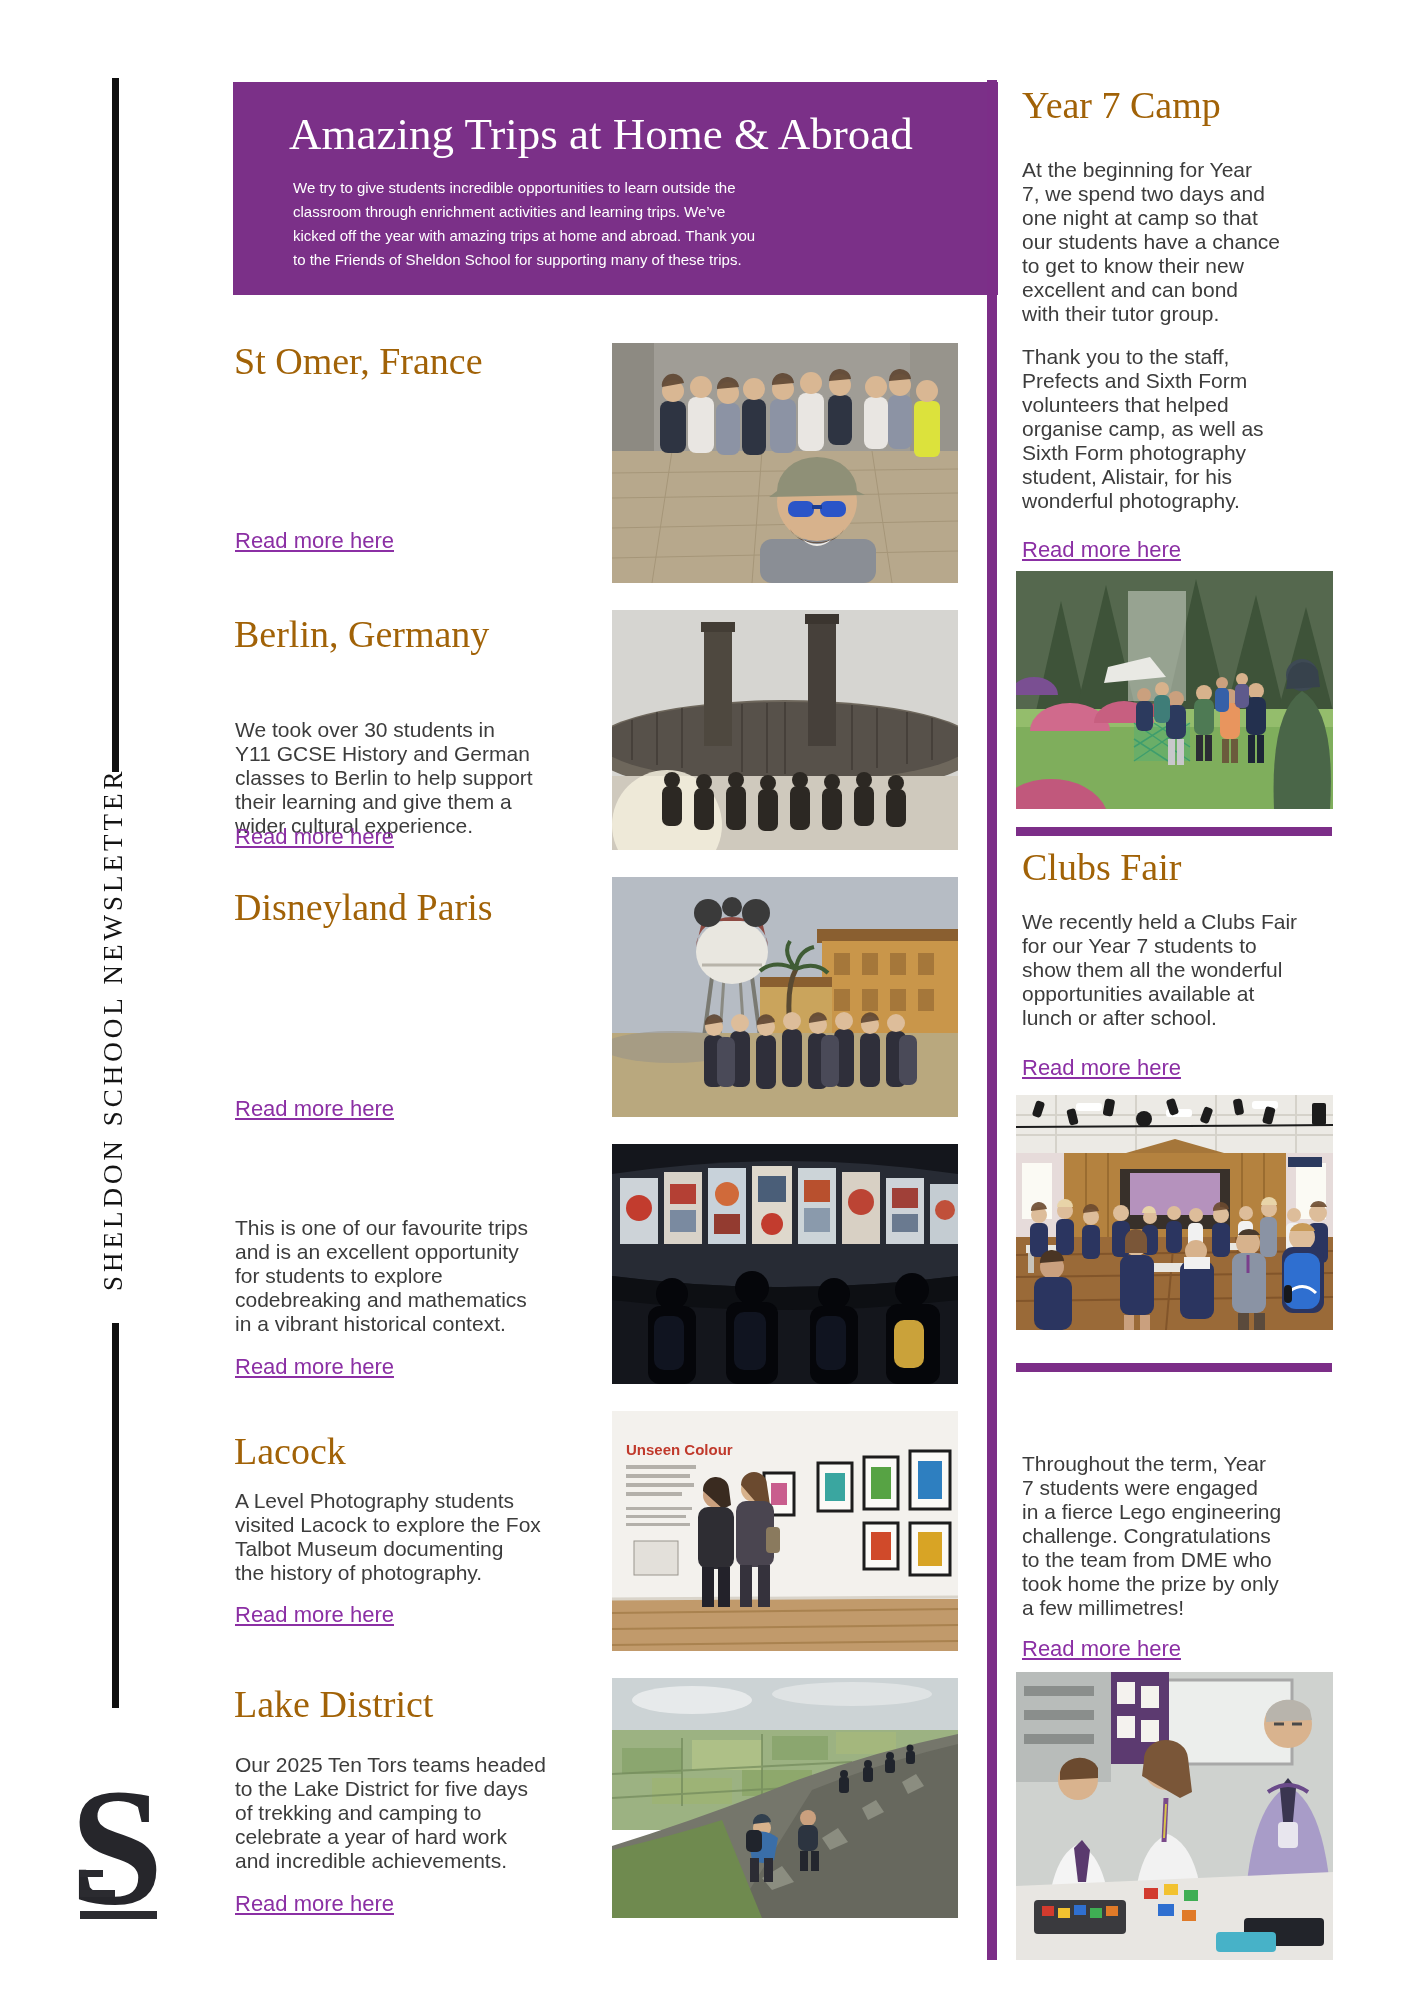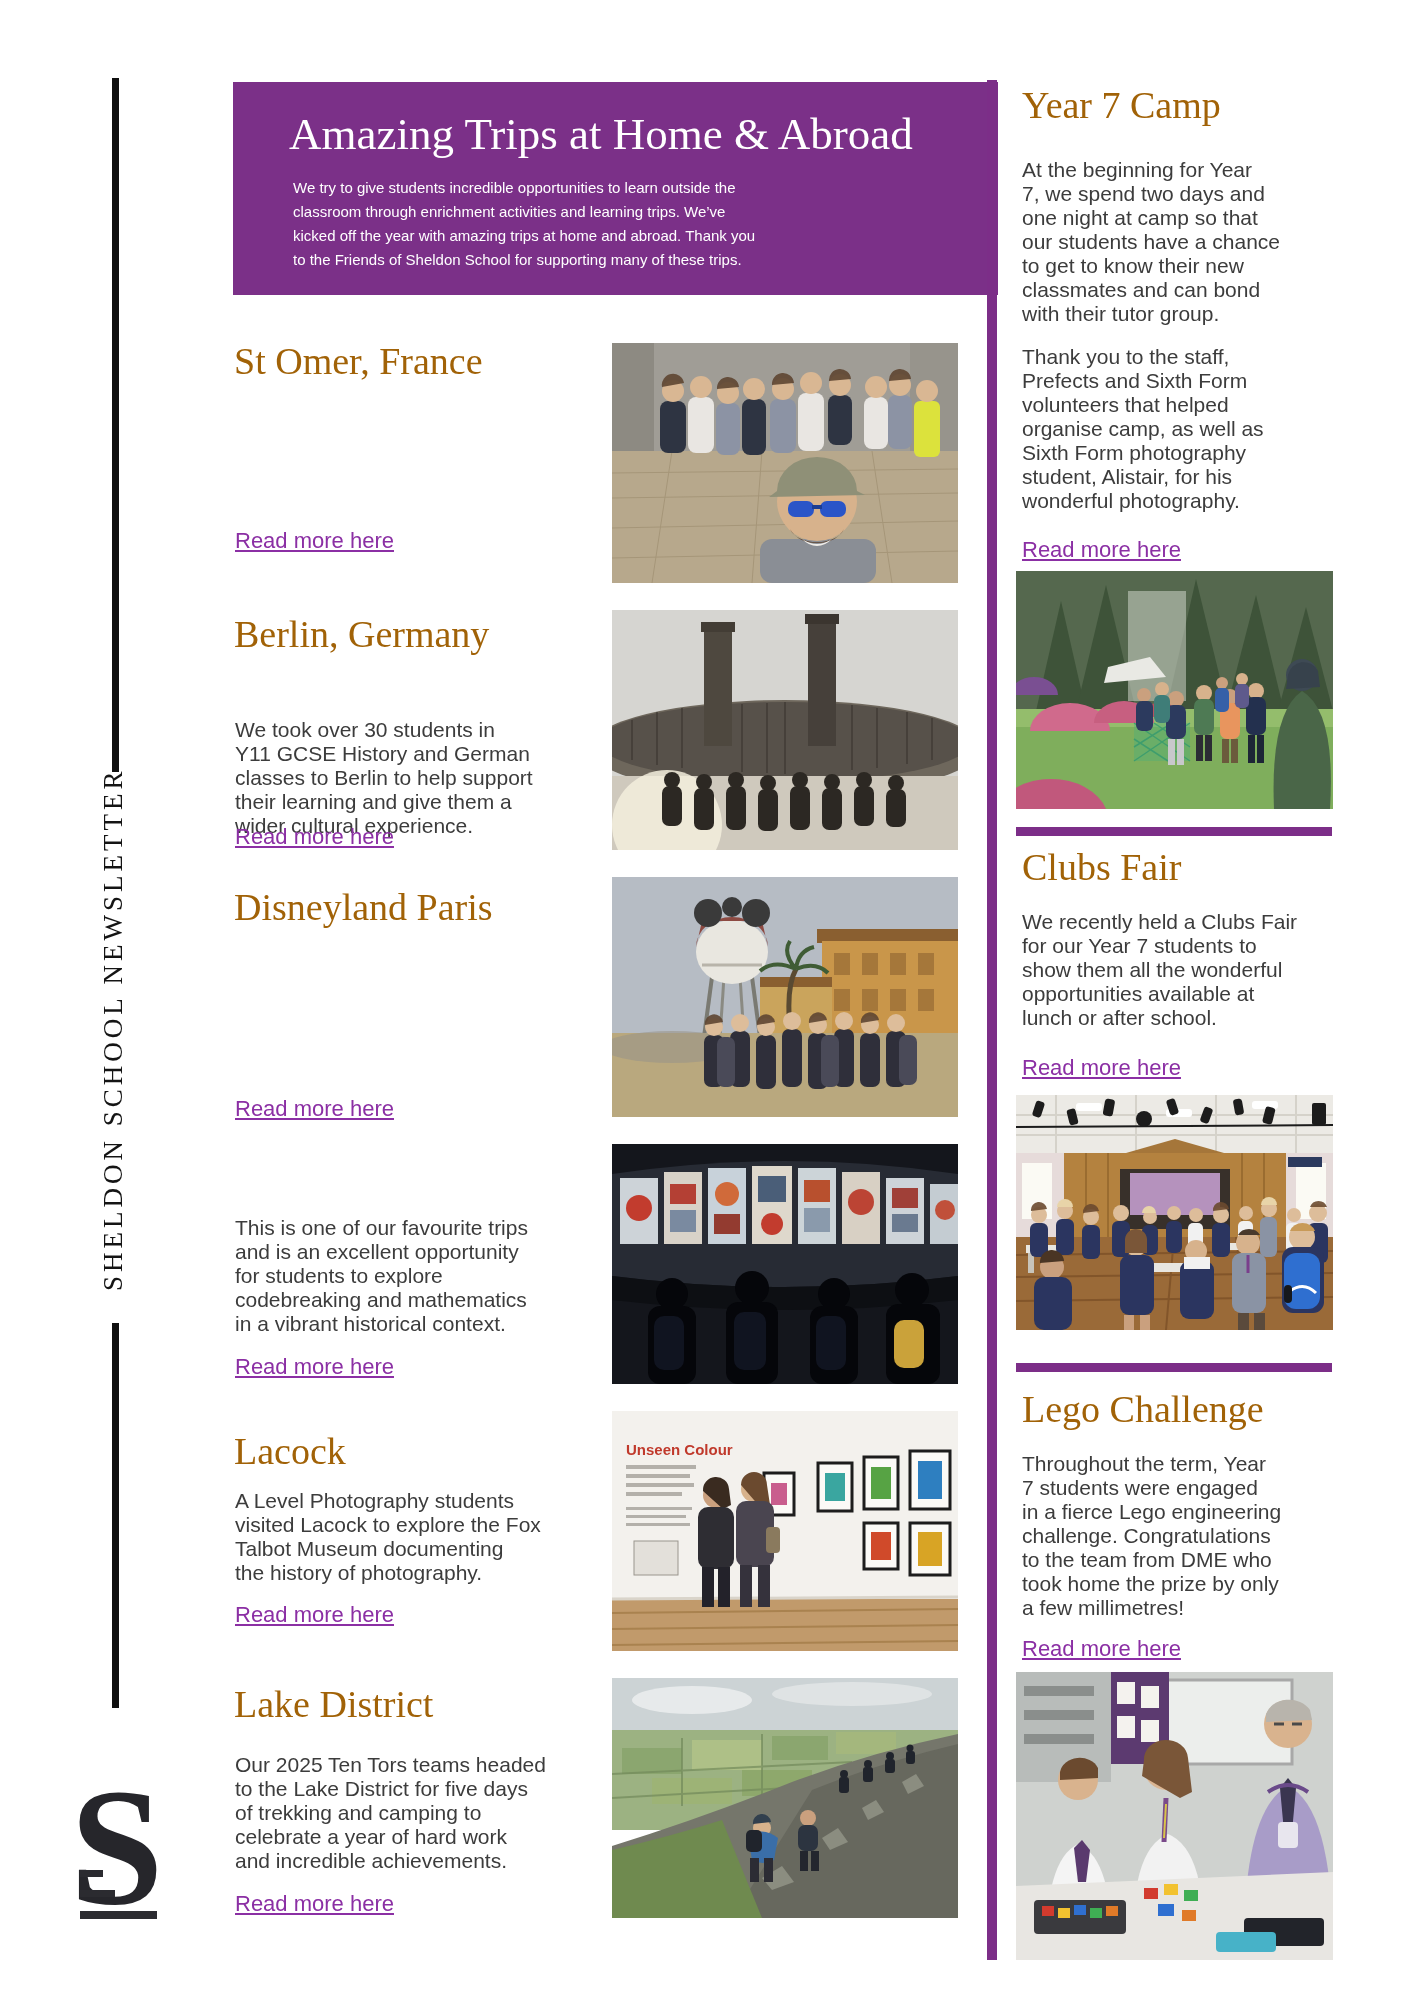--- a/index.html
+++ b/index.html
@@ -431,21 +431,21 @@
   </div>
 
   <div class="vdiv"></div>
 
   <div class="h" style="left:1022px;top:86px;">Year 7 Camp</div>
   <div class="b rb" style="left:1022px;top:158px;">At the beginning for Year
 7, we spend two days and
 one night at camp so that
 our students have a chance
 to get to know their new
-classmates and can bond
+excellent and can bond
 with their tutor group.</div>
   <div class="b rb" style="left:1022px;top:345px;">Thank you to the staff,
 Prefects and Sixth Form
 volunteers that helped
 organise camp, as well as
 Sixth Form photography
 student, Alistair, for his
 wonderful photography.</div>
   <a class="l" style="left:1022px;top:537px;">Read more here</a>
   <div class="ph" style="left:1016px;top:571px;width:317px;height:238px;">
@@ -658,21 +658,20 @@
           <path d="M274 136 a13 11 0 0 1 25 0 z" fill="#c89a58"></path>
         <rect x="266" y="152" width="42" height="66" rx="11" fill="#2b3560"></rect>
         <rect x="268" y="158" width="36" height="56" rx="12" fill="#2f6fd0"></rect>
         <path d="M274 196 q14 -10 26 2" stroke="#ffffff" stroke-width="3" fill="none"></path>
         <rect x="268" y="190" width="8" height="18" rx="4" fill="#16181c"></rect>
       </g>
     </svg>
   </div>
   <div class="hdiv" style="top:1363px;"></div>
 
-  <div class="h" style="left:1022px;top:1390px;">Lego Challenge</div>
   <div class="b rb" style="left:1022px;top:1452px;">Throughout the term, Year
 7 students were engaged
 in a fierce Lego engineering
 challenge. Congratulations
 to the team from DME who
 took home the prize by only
 a few millimetres!</div>
   <a class="l" style="left:1022px;top:1636px;">Read more here</a>
   <div class="ph" style="left:1016px;top:1672px;width:317px;height:288px;">
     <svg viewBox="0 0 317 288" preserveAspectRatio="none">

